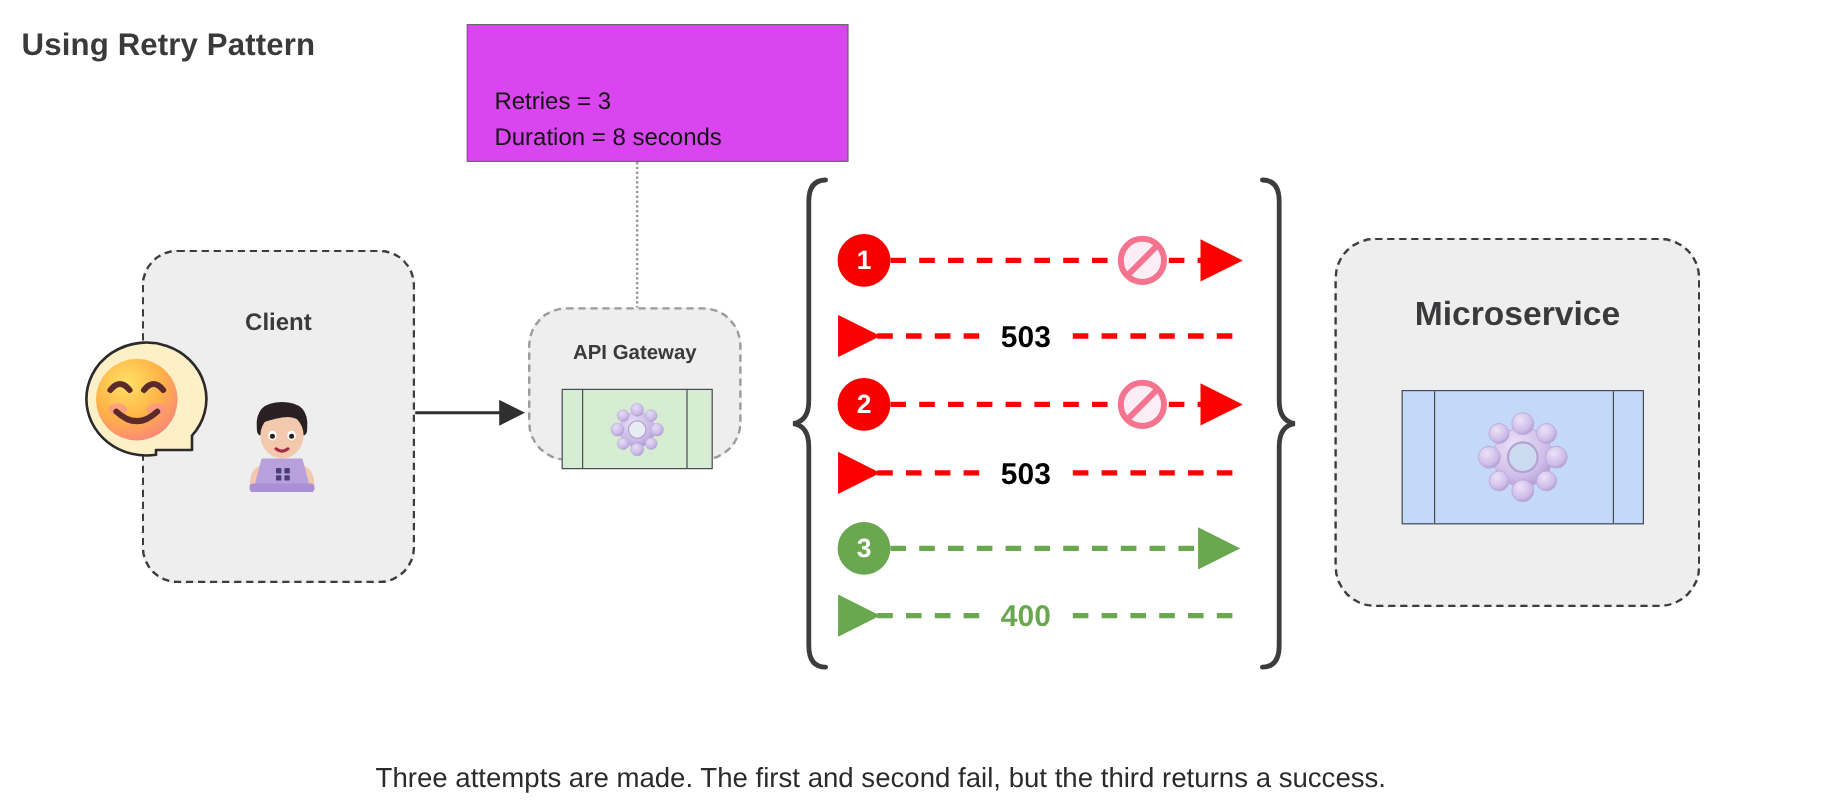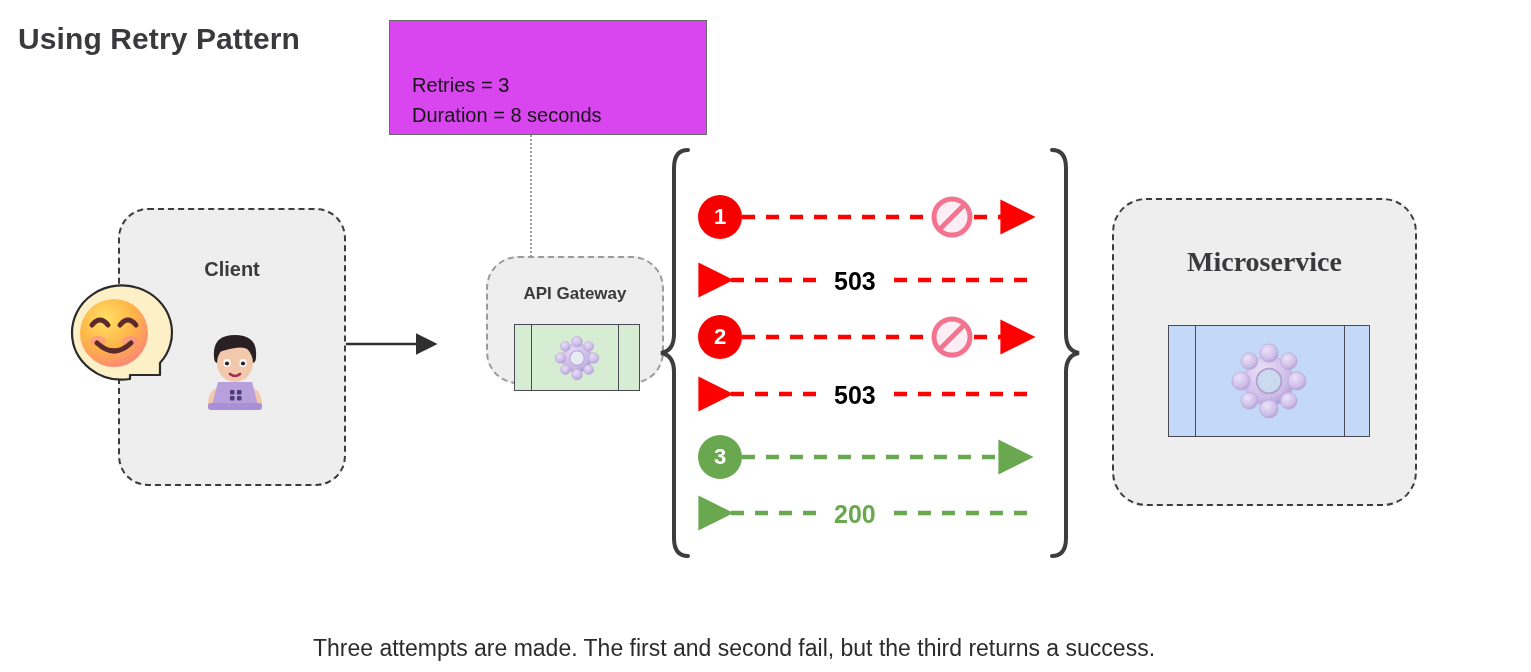--- a/index.html
+++ b/index.html
@@ -17,21 +17,21 @@
     height: 672px;
     background: #ffffff;
     overflow: hidden;
   }
 
   
   #title {
     position: absolute;
     left: 18px;
     top: 22px;
-    font-size: 30px;
+    font-size: 26px;
     font-weight: bold;
     color: #3a3a3c;
     letter-spacing: 0.1px;
     white-space: nowrap;
   }
 
   
   #note-box {
     position: absolute;
     left: 389px;
@@ -86,32 +86,31 @@
   #apigw-box {
     position: absolute;
     left: 440px;
     top: 256px;
     width: 178px;
     height: 128px;
     background: #eeeeee;
     border: 2px dashed #9b9b9b;
     border-radius: 32px;
     box-sizing: border-box;
-    margin-left: 46px;
   }
   .box-title {
     position: absolute;
     width: 100%;
     text-align: center;
     font-weight: bold;
     color: #3a3a3c;
     white-space: nowrap;
   }
   #client-box .box-title { top: 48px; font-size: 20px; }
-  #microservice-box .box-title { top: 46px; font-size: 28px; font-family: Liberation Serif, serif; }
+  #microservice-box .box-title { top: 46px; font-size: 28px; }
   #apigw-box .box-title { top: 26px; font-size: 17px; }
 
   
   .rack-icon {
     position: absolute;
     box-sizing: border-box;
     border: 1.5px solid #4a4a55;
   }
   .rack-icon .rack-bar {
     position: absolute;
@@ -428,21 +427,21 @@
   <div class="flow-row r6">
     <svg class="row-svg" viewBox="0 0 340 44">
       <defs>
         <marker id="greenArrowL" markerWidth="8" markerHeight="8" refX="4" refY="4" orient="auto">
           <path d="M8,0 L0,4 L8,8 z" fill="#6aa84f"></path>
         </marker>
       </defs>
       <line x1="118" y1="22" x2="18" y2="22" stroke="#6aa84f" stroke-width="4.4" stroke-dasharray="13 11" marker-end="url(#greenArrowL)"></line>
       <line x1="196" y1="22" x2="330" y2="22" stroke="#6aa84f" stroke-width="4.4" stroke-dasharray="13 11"></line>
     </svg>
-    <div class="status-code ok" style="left:136px; top:11px;">200</div>
+    <div class="status-code ok" style="left:136px; top:11px;">400</div>
   </div>
 
   <div id="microservice-box" class="group-box">
     <div class="box-title">Microservice</div>
     <div id="ms-icon" class="rack-icon">
       <div class="rack-bar left"></div>
       <div class="rack-bar right"></div>
       <div class="gear-wrap">
         <svg viewBox="0 0 60 60" width="78" height="78">
           <defs>

